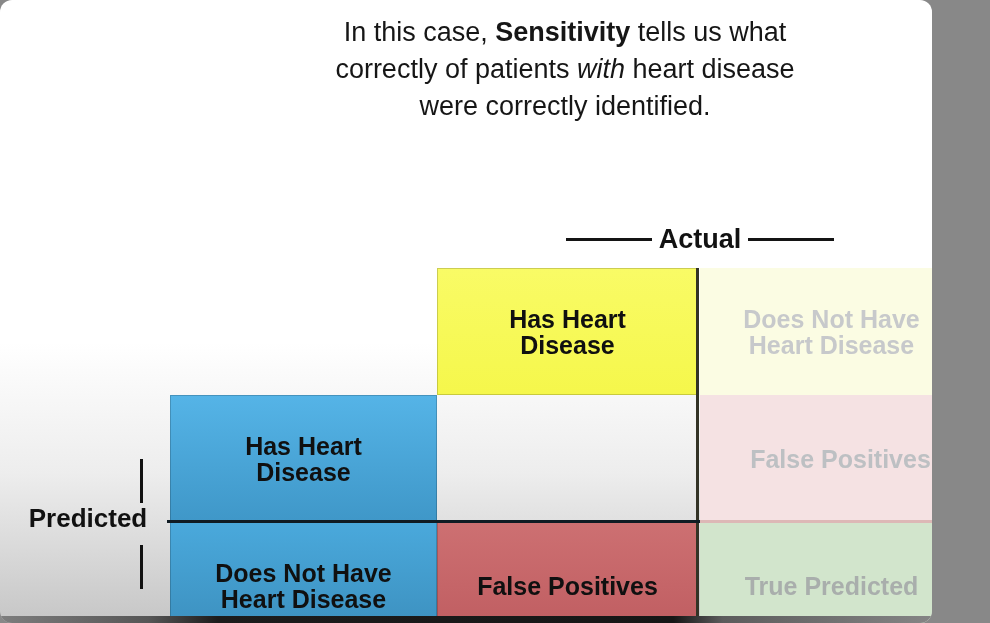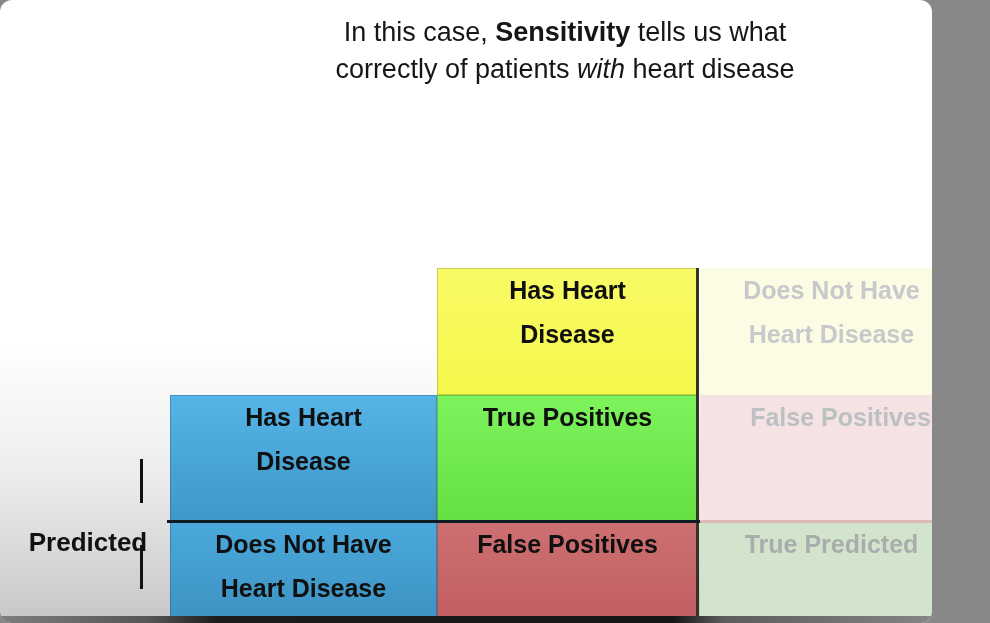--- a/index.html
+++ b/index.html
@@ -19,30 +19,30 @@
   .caption em{margin-top:25px;}
   
   .actual-group{
     position:absolute;left:437px;top:222px;width:526px;height:34px;
     display:flex;align-items:center;justify-content:center;gap:7px;
   }
   .actual-text{font-size:27px;font-weight:700;color:#121212;}
   .hline{width:86px;height:3px;background:#141414;}
   
   .predicted-text{
-    position:absolute;left:8px;top:527px;width:160px;text-align:center;
+    position:absolute;left:8px;top:503px;width:160px;text-align:center;
     font-size:26px;font-weight:700;color:#111;
   }
   .vtick{position:absolute;left:140px;width:3px;background:#111;}
   .vtick-top{top:459px;height:44px;}
   .vtick-bottom{top:545px;height:44px;}
   
   .cell{
-    position:absolute;display:flex;justify-content:center;
-    text-align:center;font-weight:700;font-size:25px;line-height:44px;
+    position:absolute;display:flex;align-items:center;justify-content:center;
+    text-align:center;font-weight:700;font-size:25px;line-height:26px;
     white-space:pre-line;color:#101010;
   }
   .vivid{box-shadow:inset 0 0 0 1px rgba(0,0,0,0.18);}
   .faded{color:#bdc0c3;}
   .col1{left:170px;width:267px;}
   .col2{left:437px;width:261px;}
   .col3{left:700px;width:263px;}
   .rowhead{top:268px;height:127px;}
   .row1{top:395px;height:127px;}
   .row2{top:522px;height:127px;} 
@@ -65,42 +65,45 @@
   }
 </style>
 </head>
 <body>
 
 <div class="stage">
 
   <div class="caption">
     <div><span>In this case, </span><strong>Sensitivity</strong><span> tells us what</span></div>
     <div><span>correctly of patients </span><em>with</em><span> heart disease</span></div>
+    <div><span>were correctly identified.</span></div>
   </div>
 
+  <div class="actual-group">
+    <span class="hline"></span>
+    <span class="actual-text">Actual</span>
+    <span class="hline"></span>
+  </div>
 
   <div class="vtick vtick-top"></div>
   <div class="predicted-text">Predicted</div>
   <div class="vtick vtick-bottom"></div>
 
   <div class="cell col2 rowhead vivid cell-col-pos">
     <span>Has Heart
 Disease</span>
   </div>
   <div class="cell col3 rowhead faded cell-col-neg">
     <span>Does Not Have
 Heart Disease</span>
   </div>
 
   <div class="cell col1 row1 vivid cell-rowlabel-1">
     <span>Has Heart
 Disease</span>
-  </div>
-  <div class="cell col2 row1 vivid cell-tp">
-    <span>True Positives</span>
   </div>
   <div class="cell col3 row1 faded cell-fp">
     <span>False Positives</span>
   </div>
 
   <div class="cell col1 row2 vivid cell-rowlabel-2">
     <span>Does Not Have
 Heart Disease</span>
   </div>
   <div class="cell col2 row2 vivid cell-fn">

